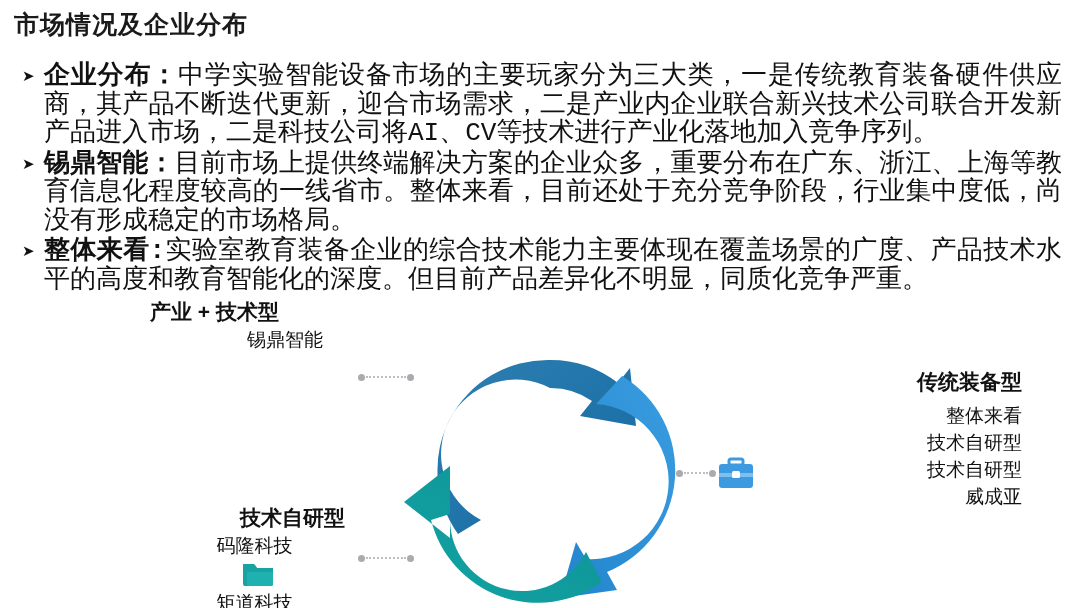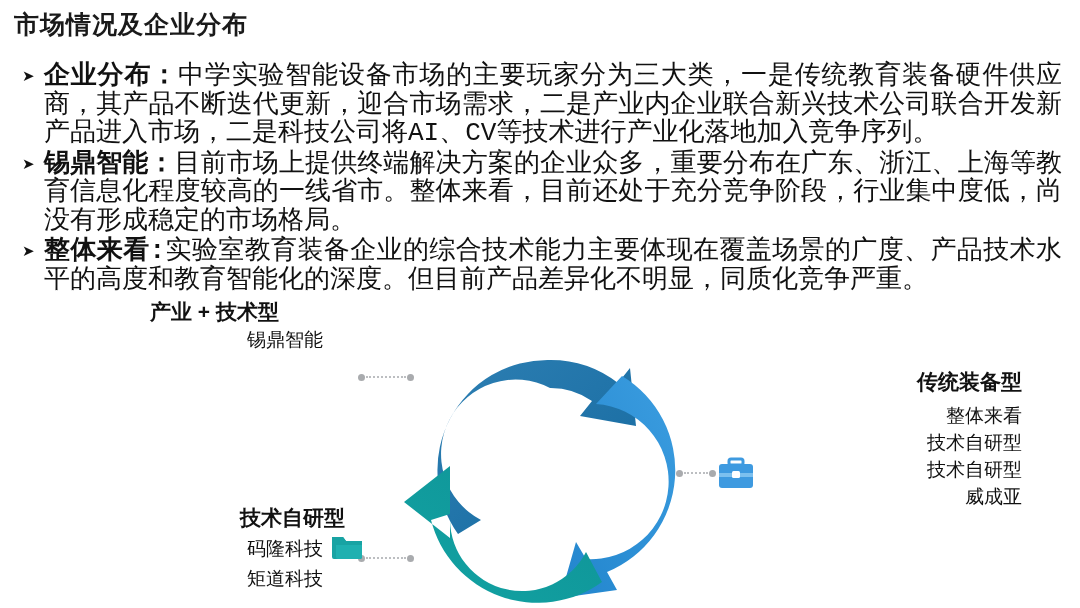--- a/index.html
+++ b/index.html
@@ -108,21 +108,22 @@
     align-items: flex-start;
   }
   .group-tl .rowline .label-item { padding-right: 6px; }
 
   
   .group-bl { left: 150px; top: 216px; width: 215px; text-align: right; }
   .group-bl .label-head { padding-right: 20px; }
   .group-bl .rowline {
     display: flex;
     justify-content: flex-end;
-    align-items: flex-end;
+    align-items: center;
+    flex-direction: column;
   }
   .group-bl .rowline .label-item { padding-right: 6px; }
 
   
   .group-r { left: 772px; top: 80px; width: 250px; text-align: right; }
   .group-r .label-head { margin-bottom: 6px; }
 
   
   .icon-box { width: 36px; height: 30px; flex: 0 0 auto; }
 

